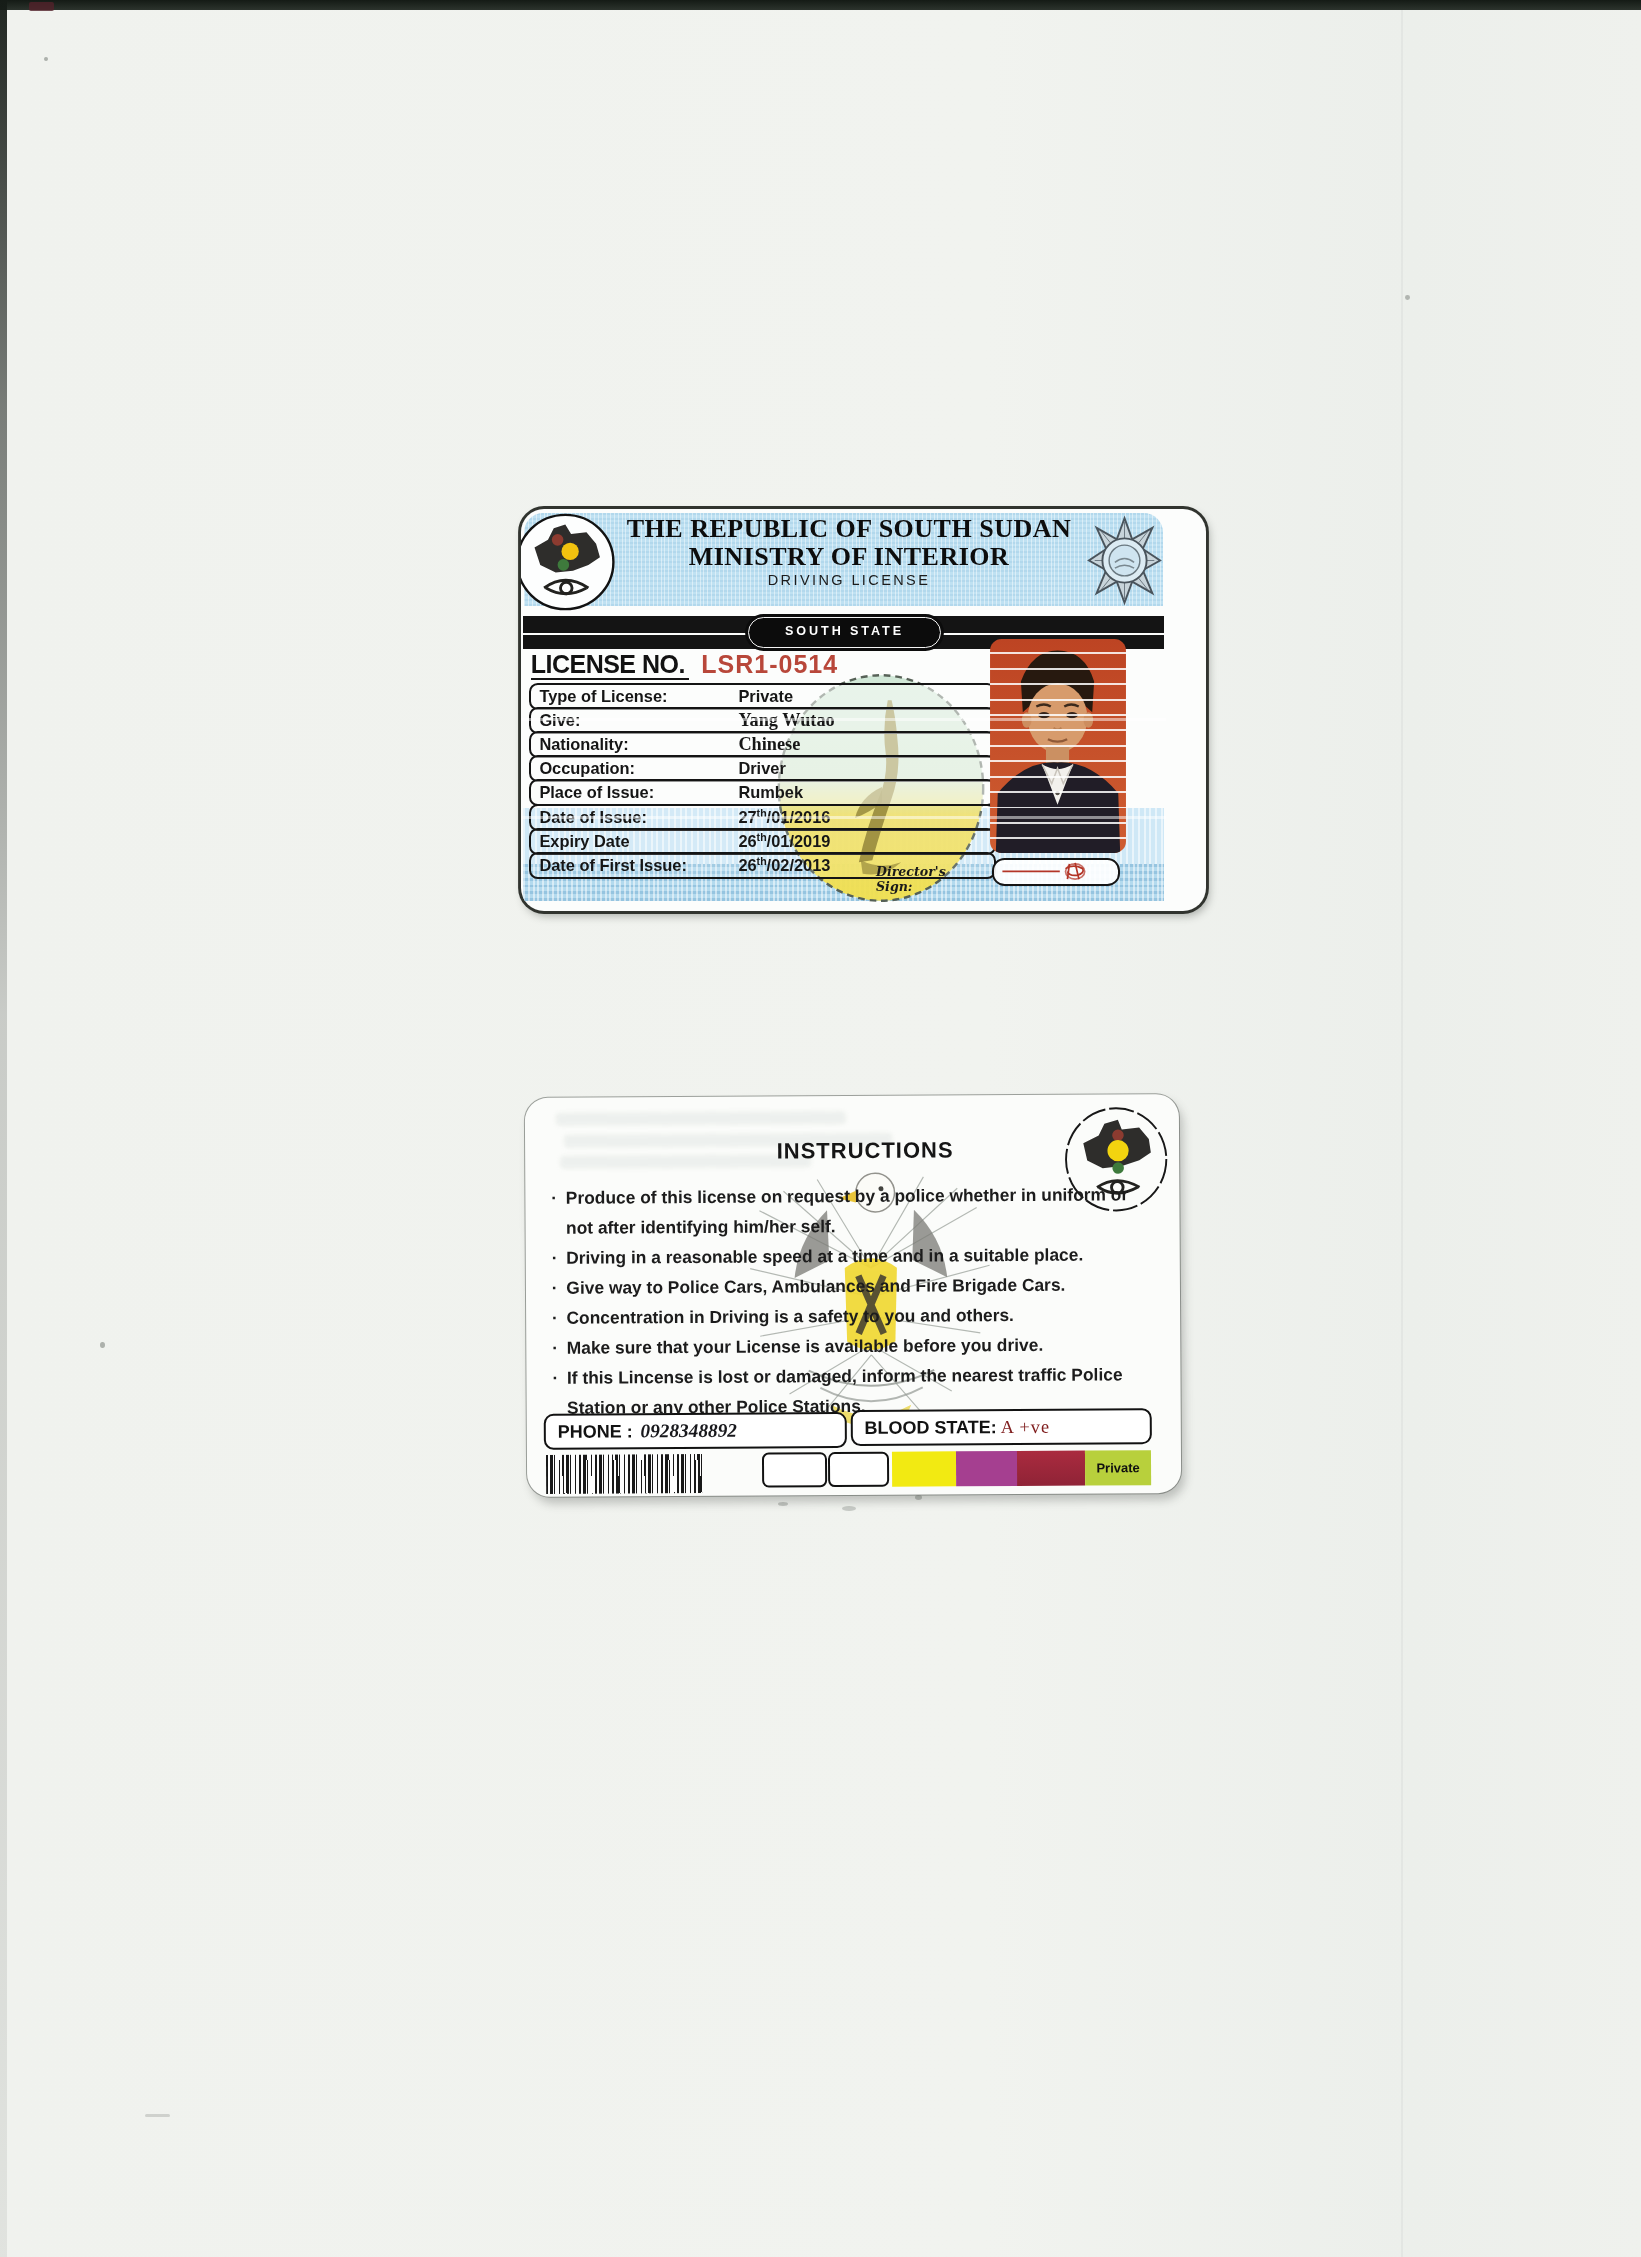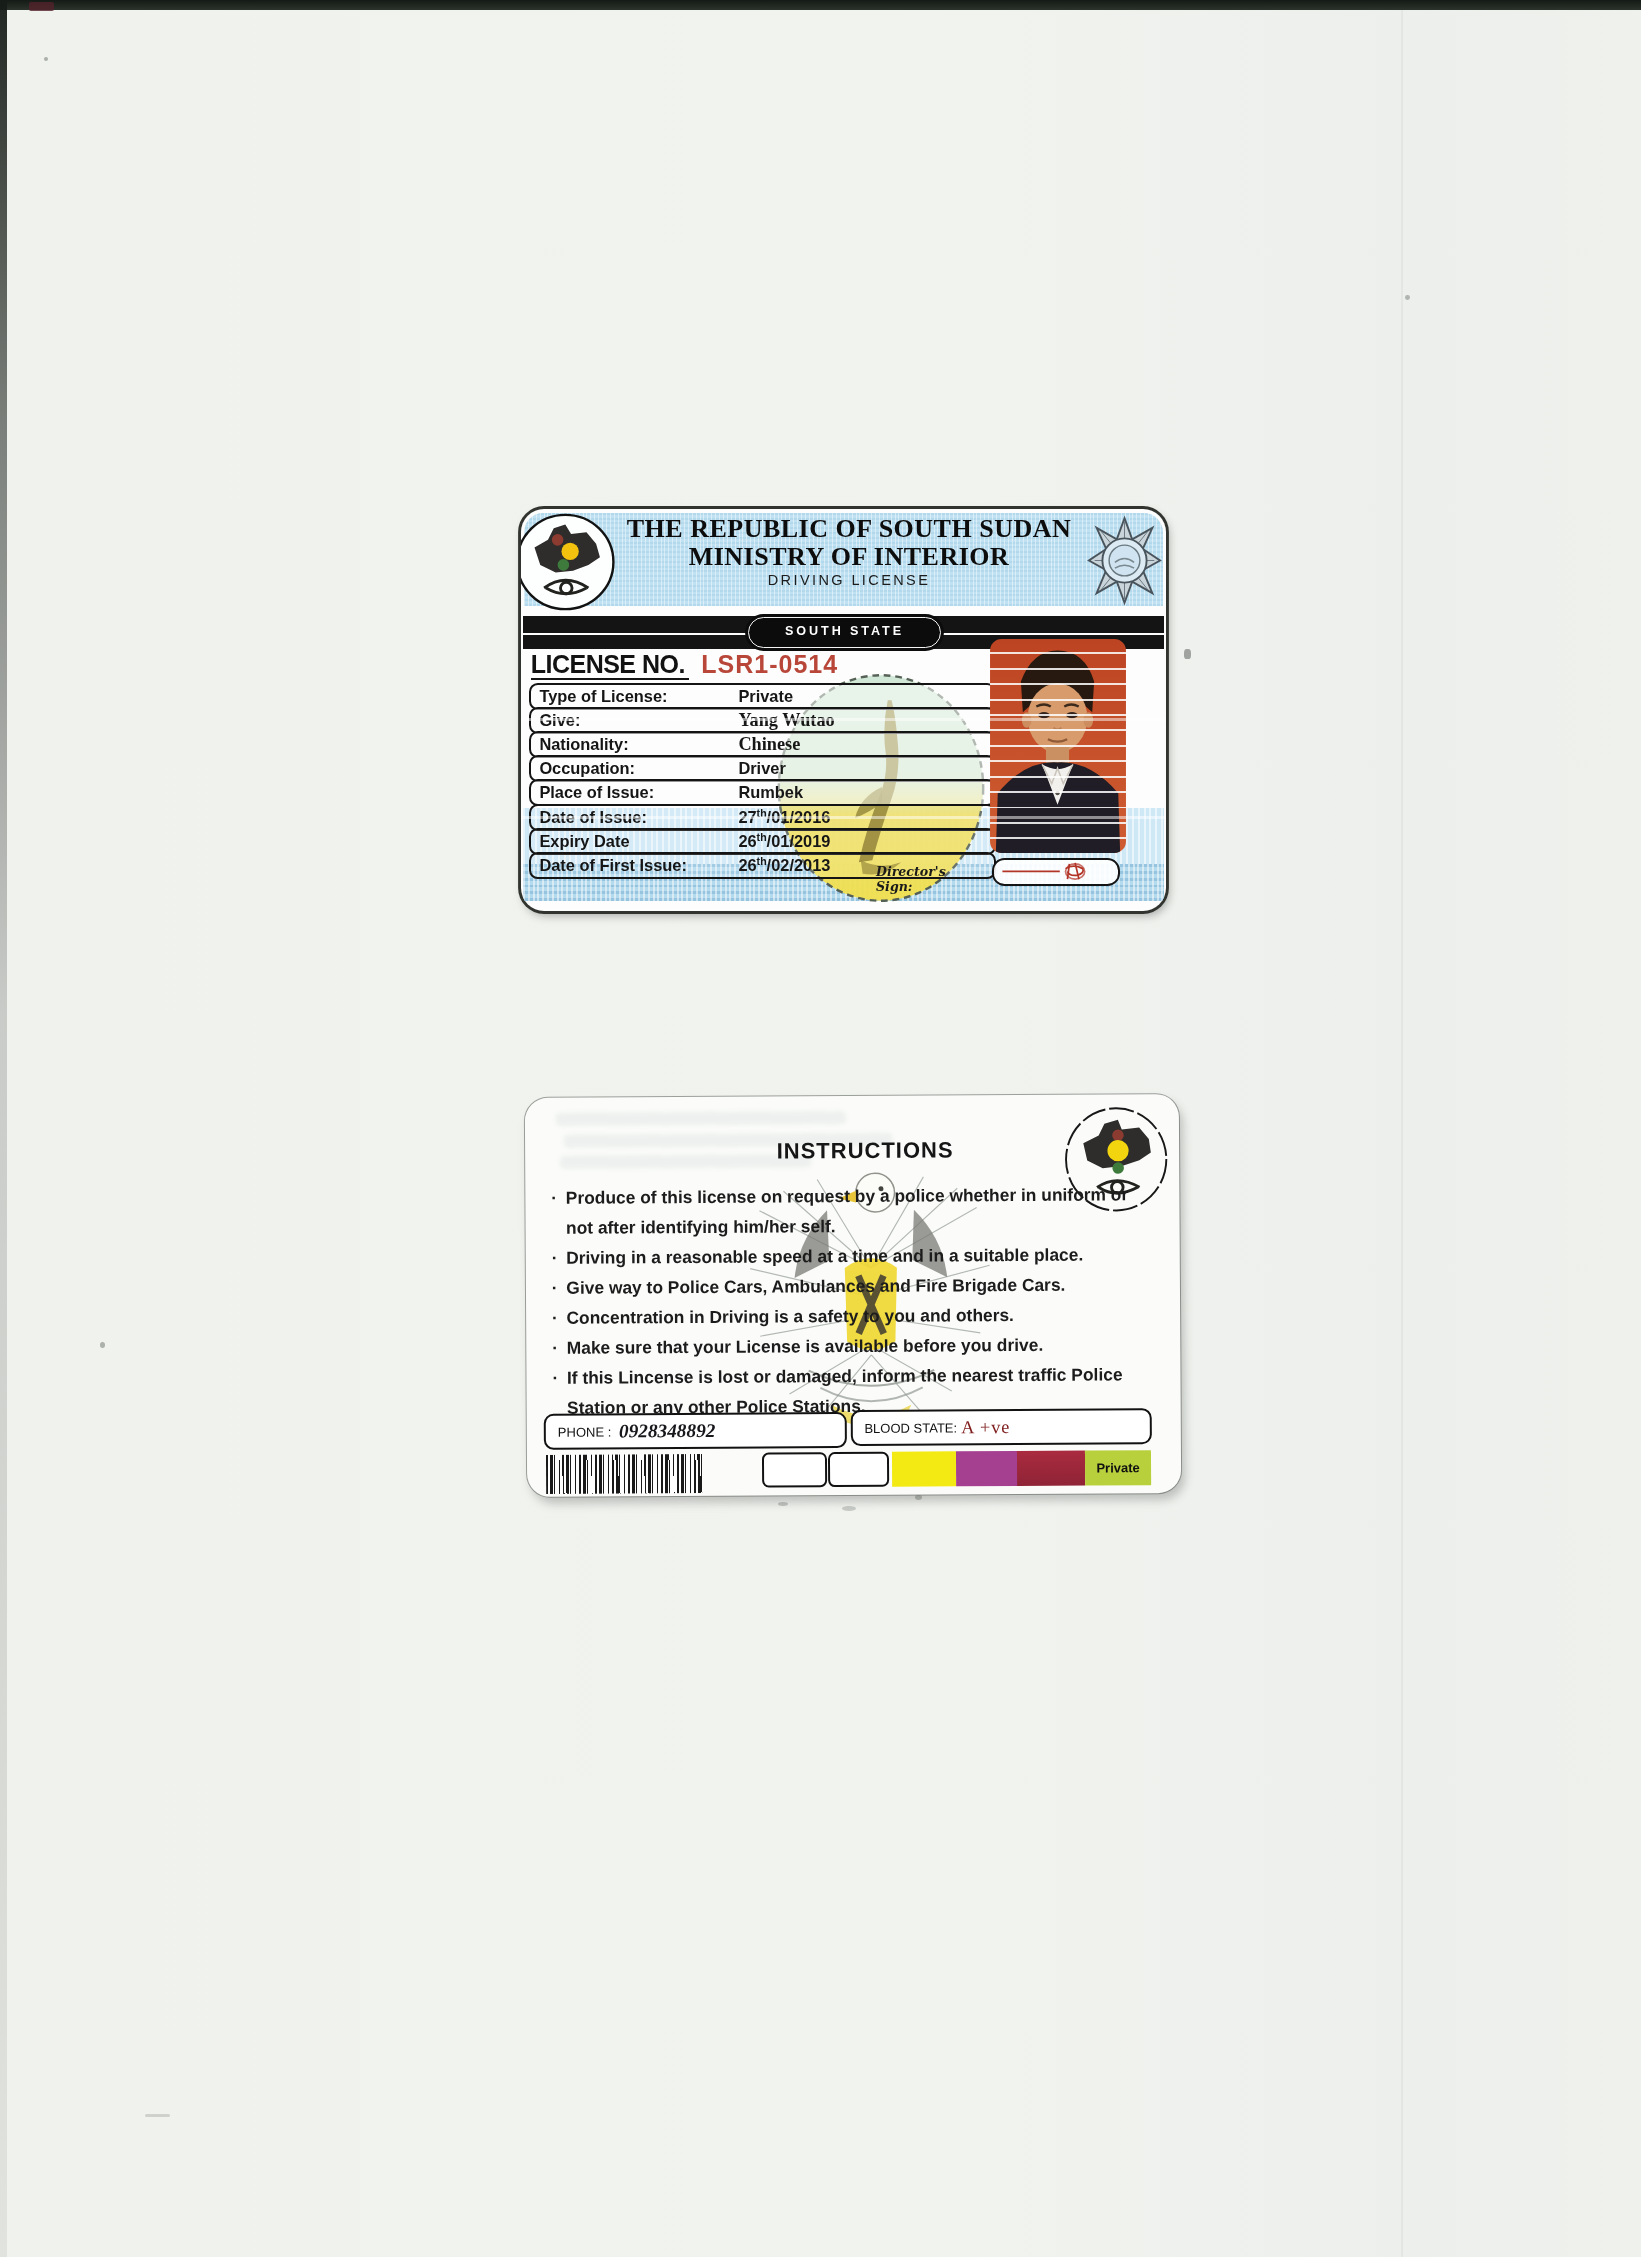--- a/index.html
+++ b/index.html
@@ -10,21 +10,21 @@
   .edge-top{position:absolute;left:0;top:0;width:1641px;height:9.7px;background:linear-gradient(180deg,#141a15,#2c332d);}
   .edge-left{position:absolute;left:0;top:0;width:6.8px;height:2257px;
              background:linear-gradient(180deg,rgba(22,28,23,.95) 0%,rgba(22,28,23,.55) 18%,rgba(22,28,23,.18) 45%,rgba(22,28,23,.07) 100%);}
   .edge-mark{position:absolute;left:29px;top:1.9px;width:25px;height:8.7px;background:#53222a;opacity:.8;border-radius:1.9px;}
   .fold-line{position:absolute;left:1401px;top:9.7px;width:1.9px;height:2248px;background:rgba(90,100,95,.06);}
   .speck{position:absolute;border-radius:50%;background:#6a6f6a;}
 
   
   .card{position:absolute;background:#fcfdfc;}
   .front{left:521px;top:509px;width:645px;height:402px;border-radius:23px;
-         box-shadow:0 0 0 2.9px #31342f,2.9px 4.8px 8.7px rgba(40,45,40,.35);overflow:hidden;}
+         box-shadow:0 0 0 2.9px #31342f,2.9px 4.8px 8.7px rgba(40,45,40,.35);overflow:hidden;padding-left:40px;}
   .back{left:526px;top:1096px;width:654px;height:399px;border-radius:23px;transform:rotate(-.35deg);
         box-shadow:0 0 0 1px rgba(90,95,90,.55),3.9px 6.8px 9.7px rgba(60,65,60,.28);overflow:hidden;background:#fbfcfa;}
 
   
   .hdr-band{position:absolute;left:2.9px;top:3.9px;width:639px;height:93px;border-radius:19.3px 19.3px 0 0;
     background:
       repeating-linear-gradient(90deg,rgba(255,255,255,.45) 0 1px,rgba(0,0,0,0) 1px 3.9px),
       repeating-linear-gradient(0deg,rgba(140,190,220,.25) 0 1.9px,rgba(0,0,0,0) 1.9px 4.8px),
       #bfe1f2;}
   .front-titles{position:absolute;left:97px;top:5.8px;width:462px;text-align:center;color:#0d0d0d;}
@@ -86,21 +86,21 @@
   .logo-back{position:absolute;left:537px;top:9.7px;}
   .eagle{position:absolute;left:205px;top:56px;opacity:.92;}
   .instr{position:absolute;left:25px;top:85px;width:595px;margin:0;padding:0;list-style:none;}
   .instr li{position:relative;margin-left:15.4px;font-size:17.4px;font-weight:800;line-height:30px;color:#1c1c1c;}
   .instr li::before{content:"\00B7";position:absolute;left:-14.5px;font-weight:900;}
 
   .info-box{position:absolute;height:36px;border:2.9px solid #121212;border-radius:9.7px;background:#fff;
       box-sizing:border-box;display:flex;align-items:center;padding-left:11.6px;}
   .phone-box{left:17.4px;top:316px;width:303px;}
   .blood-box{left:324px;top:314px;width:301px;}
-  .info-label{font-size:13px;font-weight:400;color:#121212;white-space:pre;}
+  .info-label{font-size:18px;font-weight:700;color:#121212;white-space:pre;}
   .phone-value{font-family:"Liberation Serif",serif;font-style:italic;font-weight:700;font-size:19.3px;color:#18181c;margin-left:7.7px;}
   .blood-value{font-family:"Liberation Serif",serif;font-size:18.3px;color:#7f1d1d;letter-spacing:1px;margin-left:4px;}
 
   .barcode{position:absolute;left:19.3px;top:357px;width:156px;height:39px;background:
       repeating-linear-gradient(90deg,#181818 0 1.9px,#fdfdfd 1.9px 3.9px,#181818 3.9px 6.8px,#fdfdfd 6.8px 7.7px,
                                 #181818 7.7px 8.7px,#fdfdfd 8.7px 12.6px,#181818 12.6px 13.5px,#fdfdfd 13.5px 16.4px);}
   .wbox{position:absolute;top:356px;height:35px;border:2.9px solid #121212;border-radius:6.8px;background:#fff;box-sizing:border-box;}
   .seg{position:absolute;top:356px;height:35px;}
   .seg-private{display:flex;align-items:center;justify-content:center;font-size:13px;font-weight:800;color:#101010;}
 </style>

